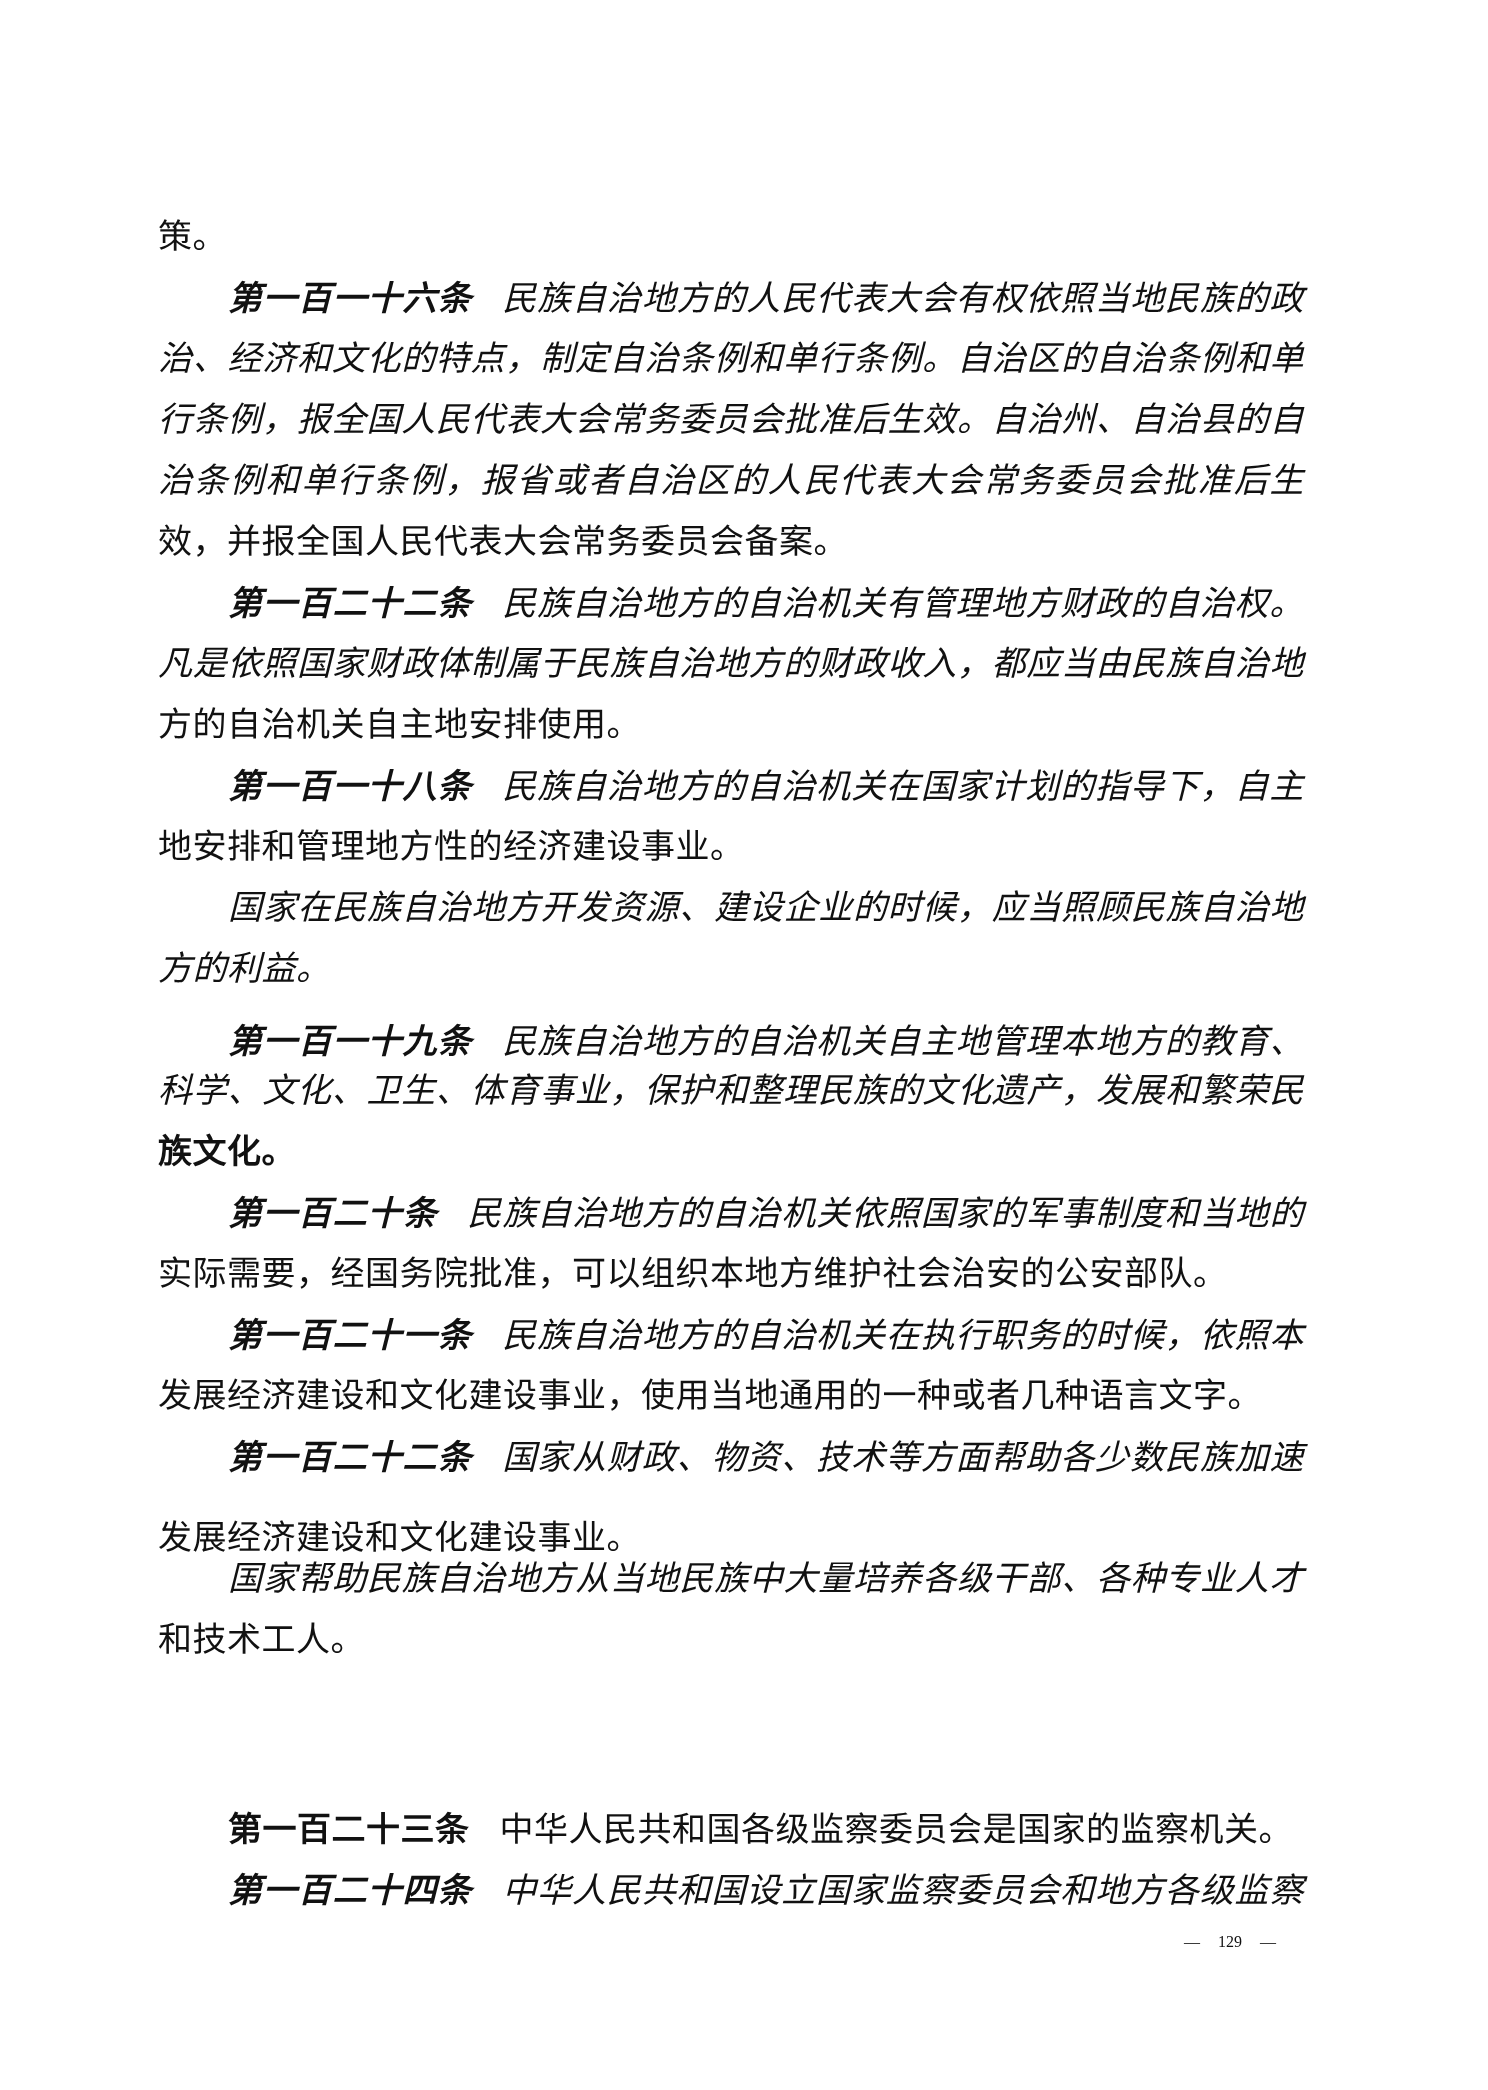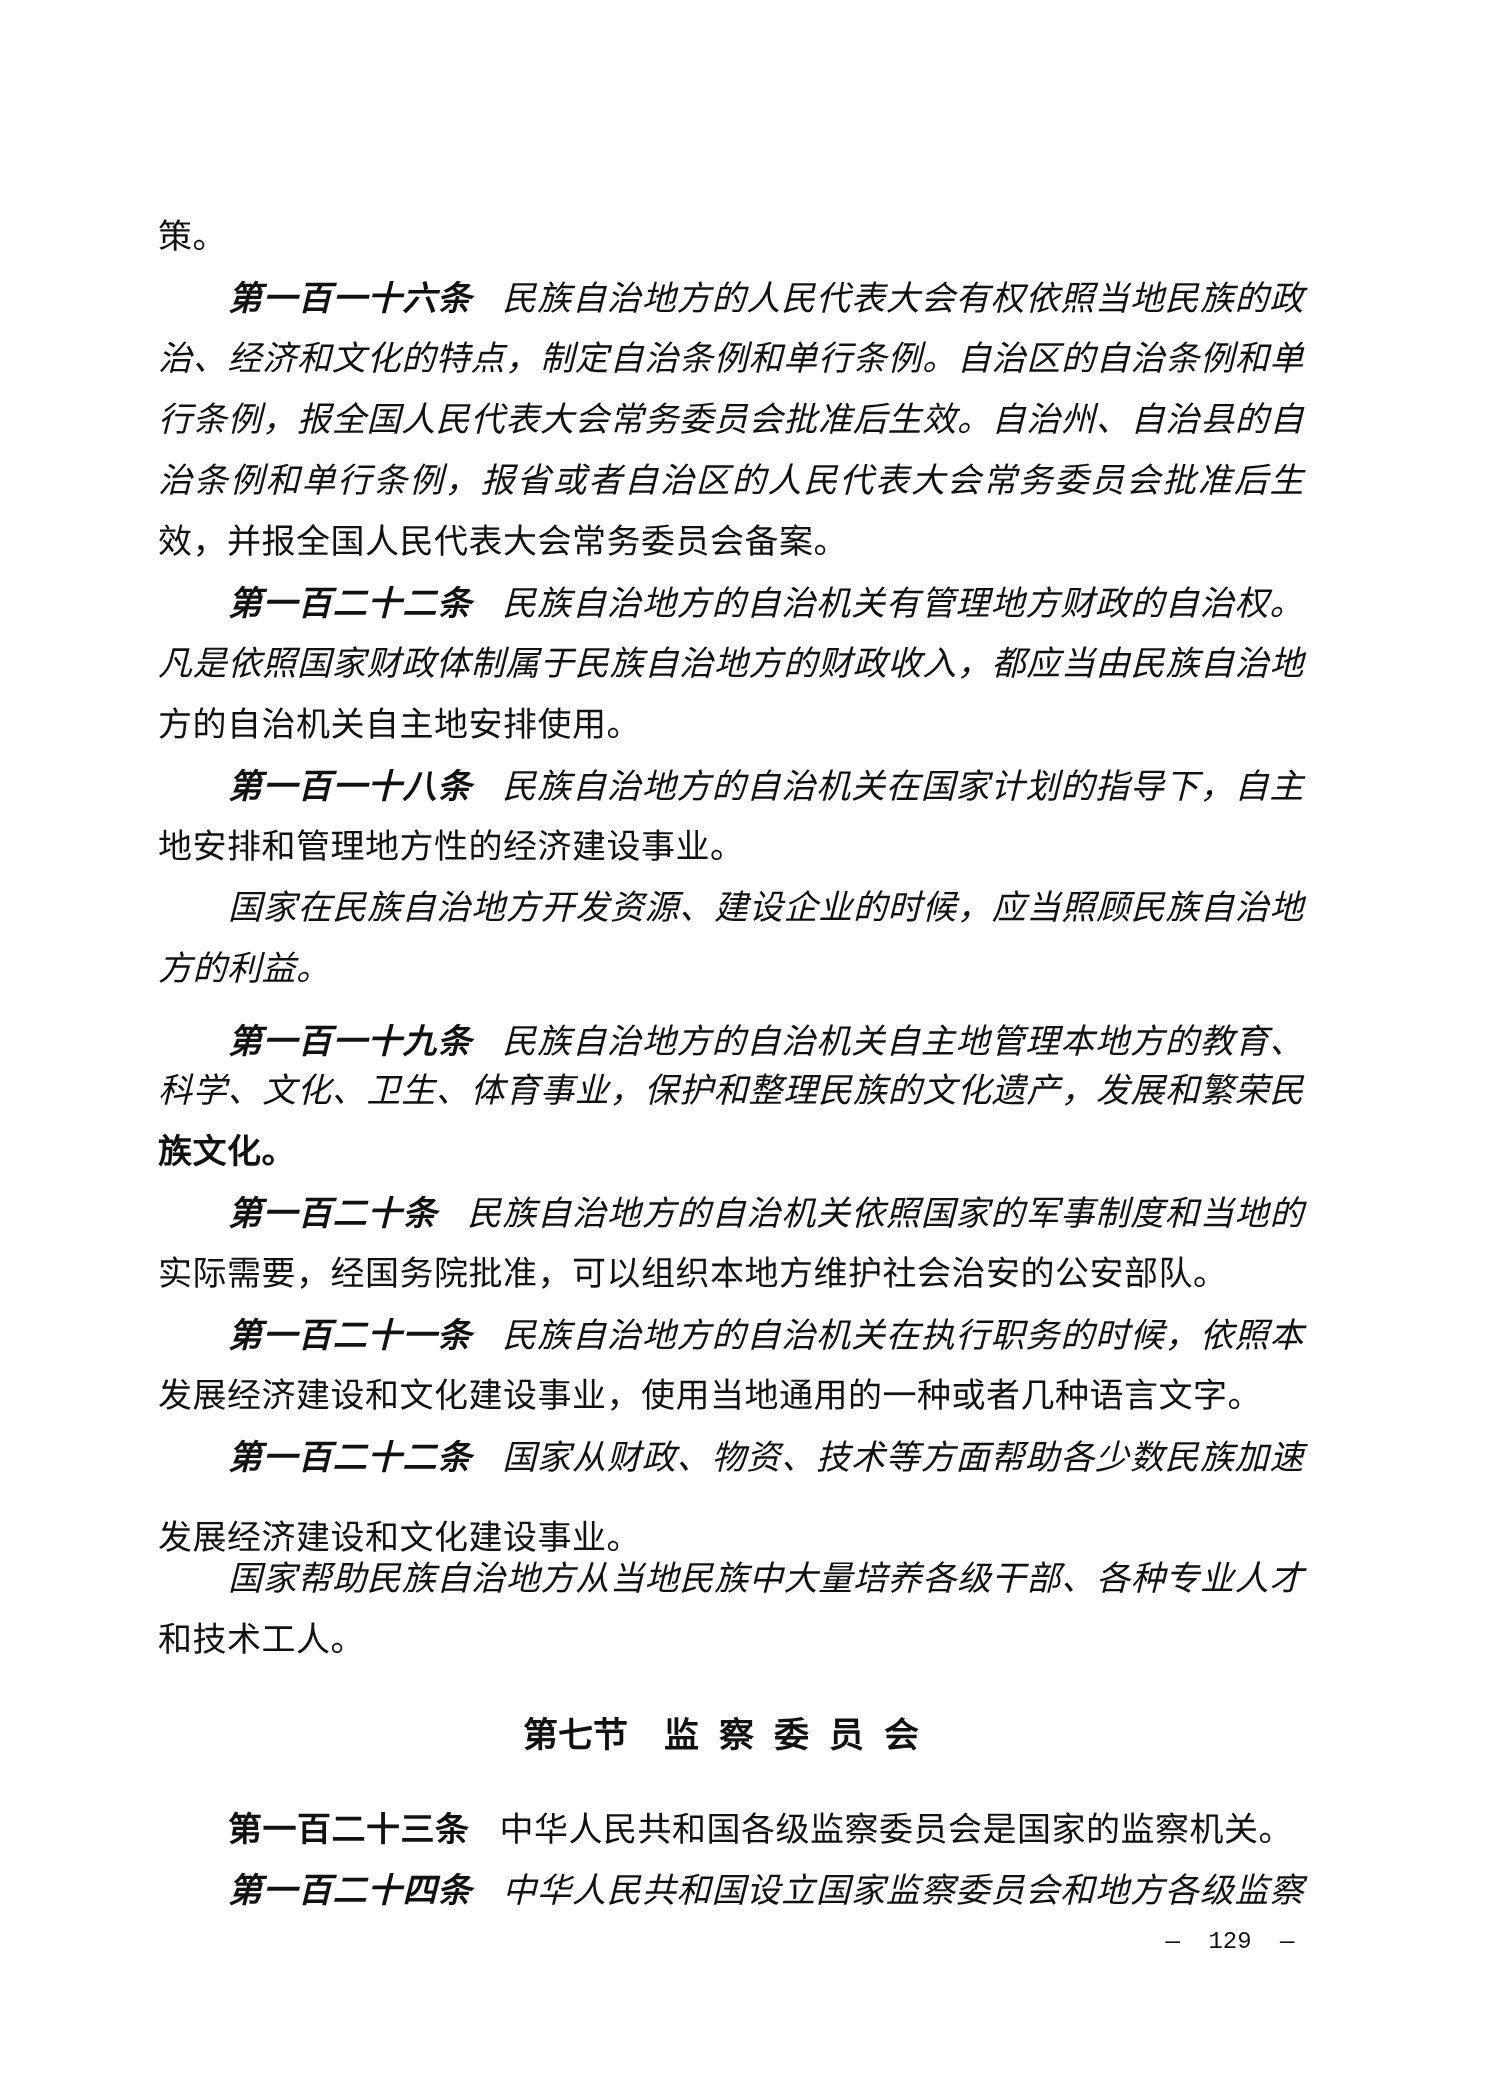--- a/index.html
+++ b/index.html
@@ -54,25 +54,25 @@
   }
   .section-heading .heading-title {
     margin-left: 36px;
     letter-spacing: 20px;
   }
   .page-number {
     position: absolute;
     left: 1150px;
     top: 1926px;
     width: 160px;
-    font-size: 24px;
+    font-size: 16px;
     line-height: 32px;
     text-align: center;
     word-spacing: 14px;
-    font-family: Liberation Mono, monospace;
+    font-family: Liberation Serif, serif;
   }
 </style>
 </head>
 <body>
 
 <div class="page">
 
   <div id="lines-top">
       <div class="text-line" style="top: 214px;"><span>策。</span></div>
       <div class="text-line indent justify" style="top: 275px;"><span class="article-num">第一百一十六条</span><span>民族自治地方的人民代表大会有权依照当地民族的政</span></div>
@@ -93,23 +93,20 @@
       <div class="text-line indent justify" style="top: 1190px;"><span class="article-num">第一百二十条</span><span>民族自治地方的自治机关依照国家的军事制度和当地的</span></div>
       <div class="text-line" style="top: 1251px;"><span>实际需要，经国务院批准，可以组织本地方维护社会治安的公安部队。</span></div>
       <div class="text-line indent justify" style="top: 1312px;"><span class="article-num">第一百二十一条</span><span>民族自治地方的自治机关在执行职务的时候，依照本</span></div>
       <div class="text-line" style="top: 1373px;"><span>发展经济建设和文化建设事业，使用当地通用的一种或者几种语言文字。</span></div>
       <div class="text-line indent justify" style="top: 1434px;"><span class="article-num">第一百二十二条</span><span>国家从财政、物资、技术等方面帮助各少数民族加速</span></div>
       <div class="text-line" style="top: 1495px; margin-top: 20px;"><span>发展经济建设和文化建设事业。</span></div>
       <div class="text-line indent justify" style="top: 1556px;"><span>国家帮助民族自治地方从当地民族中大量培养各级干部、各种专业人才</span></div>
       <div class="text-line" style="top: 1617px;"><span>和技术工人。</span></div>
     </div>
 
-  <div class="section-heading">
-    <span>第七节</span><span class="heading-title">监察委员会</span>
-  </div>
 
   <div id="lines-bottom">
       <div class="text-line indent" style="top: 1806px;"><span class="article-num">第一百二十三条</span><span>中华人民共和国各级监察委员会是国家的监察机关。</span></div>
       <div class="text-line indent justify" style="top: 1867px;"><span class="article-num">第一百二十四条</span><span>中华人民共和国设立国家监察委员会和地方各级监察</span></div>
     </div>
 
   <div class="page-number">— 129 —</div>
 
 </div>
 

